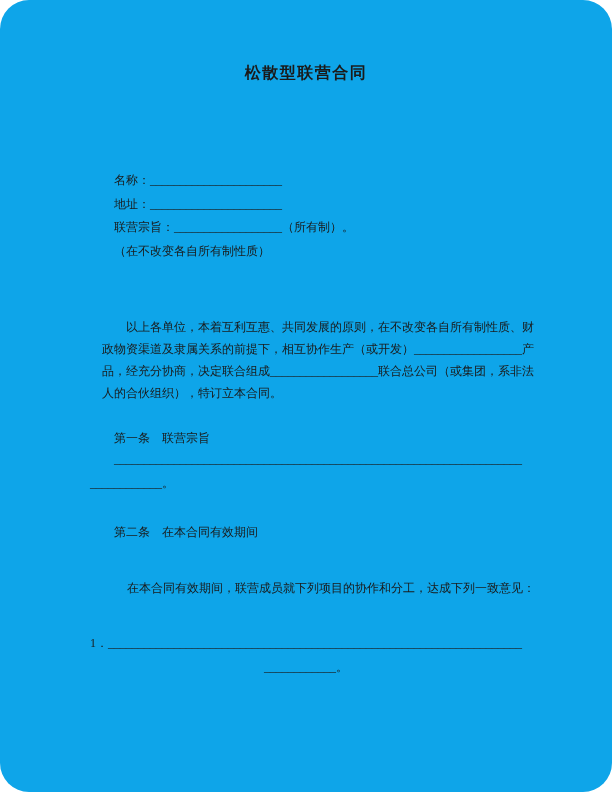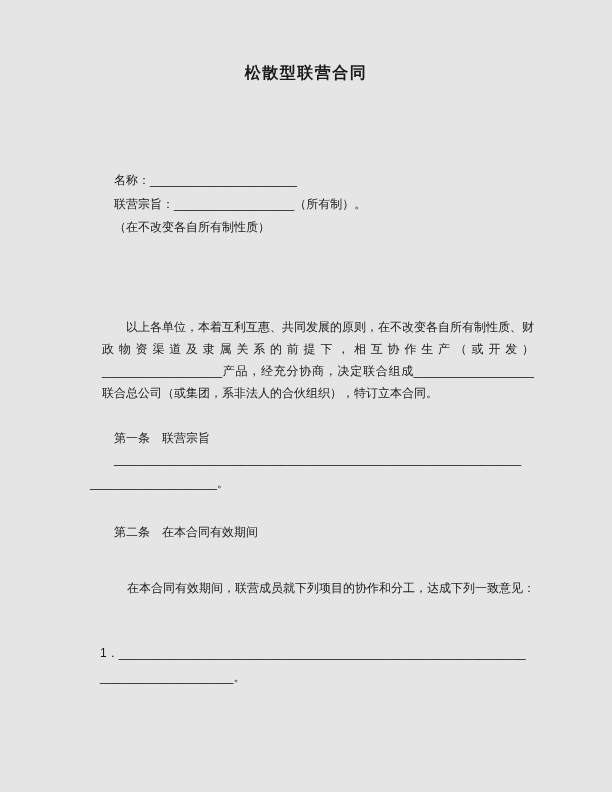--- a/index.html
+++ b/index.html
@@ -4,25 +4,26 @@
 <style>
   html, body {
     margin: 0;
     padding: 0;
     background: #ffffff;
   }
   .page {
     position: relative;
     width: 612px;
     height: 792px;
-    background: #e5e5e5;
-    font-family: Liberation Sans, sans-serif;
+    background: #0ea5e9;
+    font-family: Liberation Serif, serif;
     font-size: 12px;
     color: #1a1a1a;
     overflow: hidden;
+    border-radius: 29px;
   }
   .doc-title {
     position: absolute;
     top: 61px;
     left: 0;
     right: 0;
     margin: 0;
     text-align: center;
     font-size: 16px;
     font-weight: bold;
@@ -76,36 +77,40 @@
     width: 432px;
     margin: 13px;
     line-height: 23.5px;
     text-indent: 24px;
   }
   .item1 {
     position: absolute;
     top: 632px;
     left: 90px;
     width: 432px;
-    margin: 10px;
+    margin: 0;
     line-height: 23.5px;
     word-break: break-all;
+    text-align: center;
   }
   .blank-text { letter-spacing: 0; }
 </style>
 </head>
 <body>
 
 <div class="page">
 
   <h1 class="doc-title">松散型联营合同</h1>
 
   <div class="parties">
     <div class="line">
       <span>名称：</span><span class="blank-text">______________________</span>
+    </div>
+    <div class="line">
+      <span>地址：</span><span class="blank-text">______________________</span>
     </div>
     <div class="line">
       <span>联营宗旨：</span><span class="blank-text">__________________</span><span>（所有制）。</span>
     </div>
     <div class="line">（在不改变各自所有制性质）</div>
   </div>
 
   <p class="intro">以上各单位，本着互利互惠、共同发展的原则，在不改变各自所有制性质、财政物资渠道及隶属关系的前提下，相互协作生产（或开发）__________________产品，经充分协商，决定联合组成__________________联合总公司（或集团，系非法人的合伙组织），特订立本合同。</p>
 
   <div class="art1-heading">第一条　联营宗旨</div>

